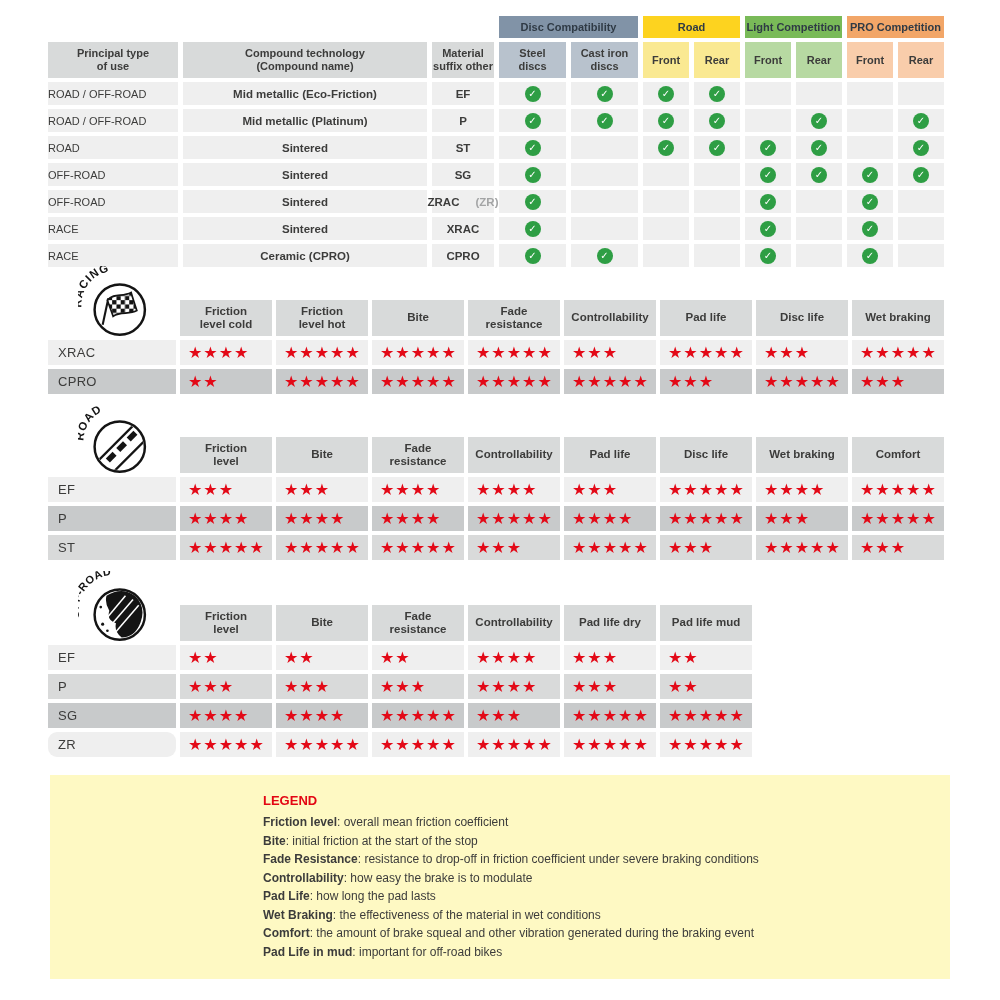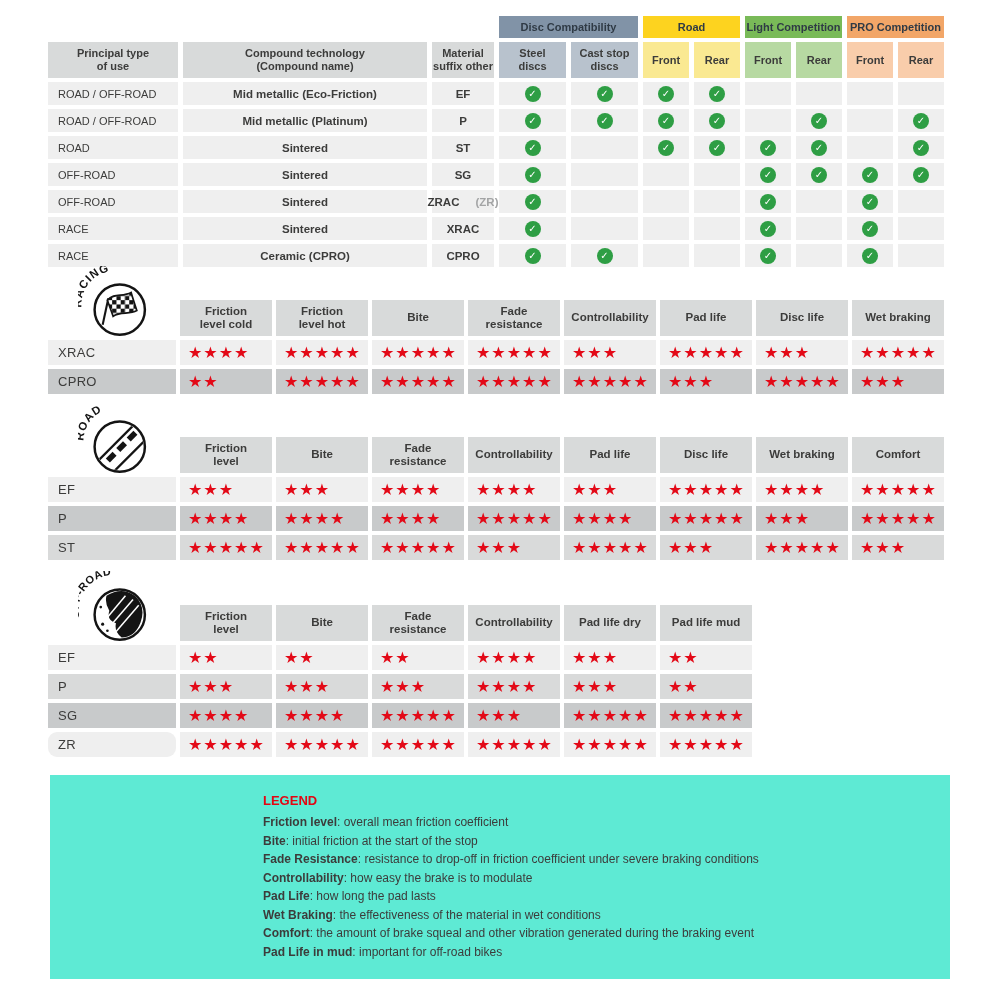--- a/index.html
+++ b/index.html
@@ -14,21 +14,21 @@
     grid-template-columns:130px 244px 62px 67px 67px 46px 46px 46px 46px 46px 46px;
     grid-template-rows:22px 36px repeat(7,23px);
     column-gap:5px; row-gap:4px;
   }
   .grp{ display:flex; align-items:center; justify-content:center;
         font-size:11px; font-weight:bold; color:#2f3a45; }
   .hdr{ background:#d8dada; display:flex; align-items:center; justify-content:center;
         text-align:center; font-size:11px; font-weight:bold; white-space:pre-line; line-height:1.15; }
   .cell{ background:#efefef; display:flex; align-items:center; justify-content:center;
          font-size:11.5px; }
-  .cell.use{ justify-content:flex-start; padding-left:10px; font-size:11px; }
+  .cell.use{ justify-content:flex-start; font-size:11px; }
   .cell.compound{ font-weight:bold; font-size:11.5px; }
   .cell.code{ font-weight:bold; }
   .code-note{ color:#a3a4a5; font-weight:bold; margin-left:16px; }
   .check{ width:16px; height:16px; border-radius:50%; display:flex; align-items:center;
           justify-content:center; color:#fff; font-size:10px; font-weight:bold; }
 
   
   .rate-section{ position:absolute; left:48px; }
   #racing-section{ top:300px; }
   #road-section{ top:437px; }
@@ -40,21 +40,21 @@
          text-align:center; font-size:11.5px; font-weight:bold; white-space:pre-line;
          line-height:1.15; height:36px; }
   .rlabel{ display:flex; align-items:center; padding-left:10px; font-size:13px;
            height:25px; letter-spacing:0.3px; }
   .rstars{ display:flex; align-items:center; padding-left:8px; height:25px;
            font-size:16px; letter-spacing:1px; line-height:1; }
   .sec-icon{ position:absolute; left:30px; top:-34px; width:74px; height:74px; }
 
   
   .legend{ position:absolute; left:50px; top:775px; width:900px; height:204px;
-           background:#5eead4; }
+           background:#fef9c3; }
   .legend-inner{ padding:18px 20px 0 213px; }
   .legend-title{ font-size:13px; font-weight:bold; margin-bottom:5px; }
   .legend-item{ font-size:12px; line-height:18.5px; }
   .legend-item b{ font-weight:bold; }
   .legend-desc{ white-space:pre-line; }
 </style>
 </head>
 <body>
 
 <div class="page">
@@ -65,21 +65,21 @@
       <div class="grp" style="background: rgb(121, 186, 88); grid-area: 1 / 8 / auto / span 2;">Light Competition</div>
       <div class="grp" style="background: rgb(242, 166, 104); grid-area: 1 / 10 / auto / span 2;">PRO Competition</div>
       <div class="hdr" style="grid-area: 2 / 1;">Principal type
 of use</div>
       <div class="hdr" style="grid-area: 2 / 2;">Compound technology
 (Compound name)</div>
       <div class="hdr" style="grid-area: 2 / 3;">Material
 suffix other</div>
       <div class="hdr" style="background: rgb(184, 194, 205); grid-area: 2 / 4;">Steel
 discs</div>
-      <div class="hdr" style="background: rgb(184, 194, 205); grid-area: 2 / 5;">Cast stop
+      <div class="hdr" style="background: rgb(184, 194, 205); grid-area: 2 / 5;">Cast iron
 discs</div>
       <div class="hdr" style="background: rgb(250, 233, 146); grid-area: 2 / 6;">Front</div>
       <div class="hdr" style="background: rgb(250, 233, 146); grid-area: 2 / 7;">Rear</div>
       <div class="hdr" style="background: rgb(183, 217, 162); grid-area: 2 / 8;">Front</div>
       <div class="hdr" style="background: rgb(183, 217, 162); grid-area: 2 / 9;">Rear</div>
       <div class="hdr" style="background: rgb(249, 205, 171); grid-area: 2 / 10;">Front</div>
       <div class="hdr" style="background: rgb(249, 205, 171); grid-area: 2 / 11;">Rear</div>
       <div class="cell use" style="grid-area: 3 / 1;">ROAD / OFF-ROAD</div>
       <div class="cell compound" style="grid-area: 3 / 2;">Mid metallic (Eco-Friction)</div>
       <div class="cell code" style="grid-area: 3 / 3;">

